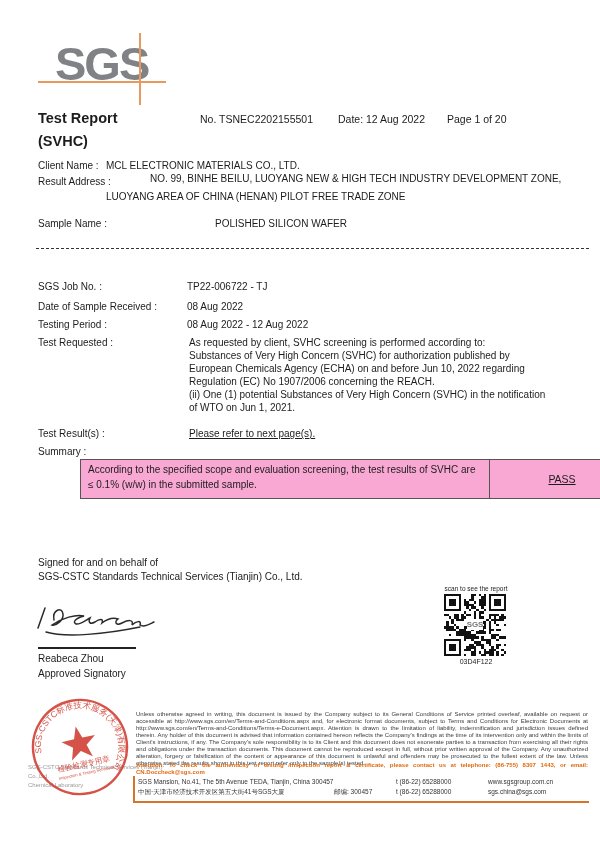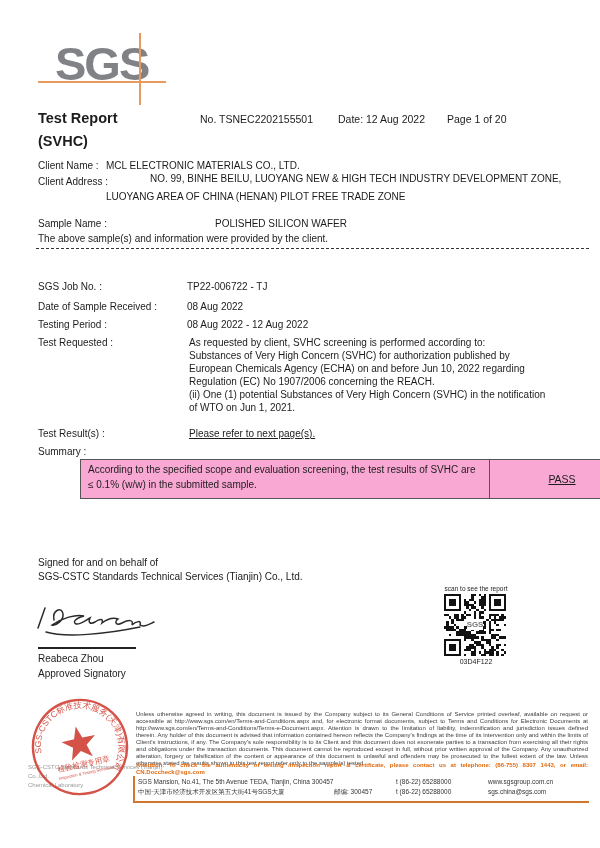--- a/index.html
+++ b/index.html
@@ -42,27 +42,26 @@
   <div class="abs accent" style="left:139px;top:33px;width:2px;height:72px;"></div>
 
   <div class="abs title" style="left:38px;top:110px;">Test Report</div>
   <div class="abs title" style="left:38px;top:133px;">(SVHC)</div>
   <div class="abs meta" style="left:200px;top:113px;">No. TSNEC2202155501</div>
   <div class="abs meta" style="left:338px;top:113px;">Date: 12 Aug 2022</div>
   <div class="abs meta" style="left:447px;top:113px;">Page 1 of 20</div>
 
   <div class="abs lbl" style="left:38px;top:160px;">Client Name :</div>
   <div class="abs val" style="left:106px;top:160px;">MCL ELECTRONIC MATERIALS CO., LTD.</div>
-  <div class="abs lbl" style="left:38px;top:176px;">Client Address :</div>
+  <div class="abs lbl" style="left:38px;top:176px;">Result Address :</div>
   <div class="abs val" style="left:106px;top:173px;padding-left:44px;">NO. 99, BINHE BEILU, LUOYANG NEW &amp; HIGH TECH INDUSTRY DEVELOPMENT ZONE,</div>
   <div class="abs val" style="left:106px;top:191px;">LUOYANG AREA OF CHINA (HENAN) PILOT FREE TRADE ZONE</div>
 
   <div class="abs lbl" style="left:38px;top:218px;">Sample Name :</div>
   <div class="abs val" style="left:215px;top:218px;">POLISHED  SILICON WAFER</div>
-  <div class="abs val" style="left:38px;top:233px;">The above sample(s) and information were provided by the client.</div>
   <div class="abs dashes" style="left:36px;top:248px;width:553px;"></div>
 
   <div class="abs lbl" style="left:38px;top:281px;">SGS Job No. :</div>
   <div class="abs val" style="left:187px;top:281px;">TP22-006722 - TJ</div>
   <div class="abs lbl" style="left:38px;top:301px;">Date of Sample Received :</div>
   <div class="abs val" style="left:187px;top:301px;">08 Aug 2022</div>
   <div class="abs lbl" style="left:38px;top:319px;">Testing Period :</div>
   <div class="abs val" style="left:187px;top:319px;">08 Aug 2022 - 12 Aug 2022</div>
 
   <div class="abs lbl" style="left:38px;top:337px;">Test Requested :</div>

